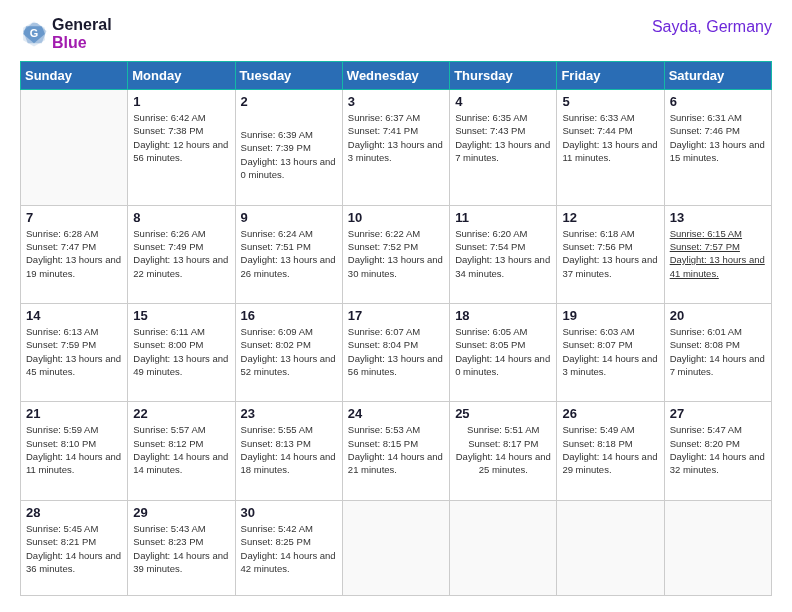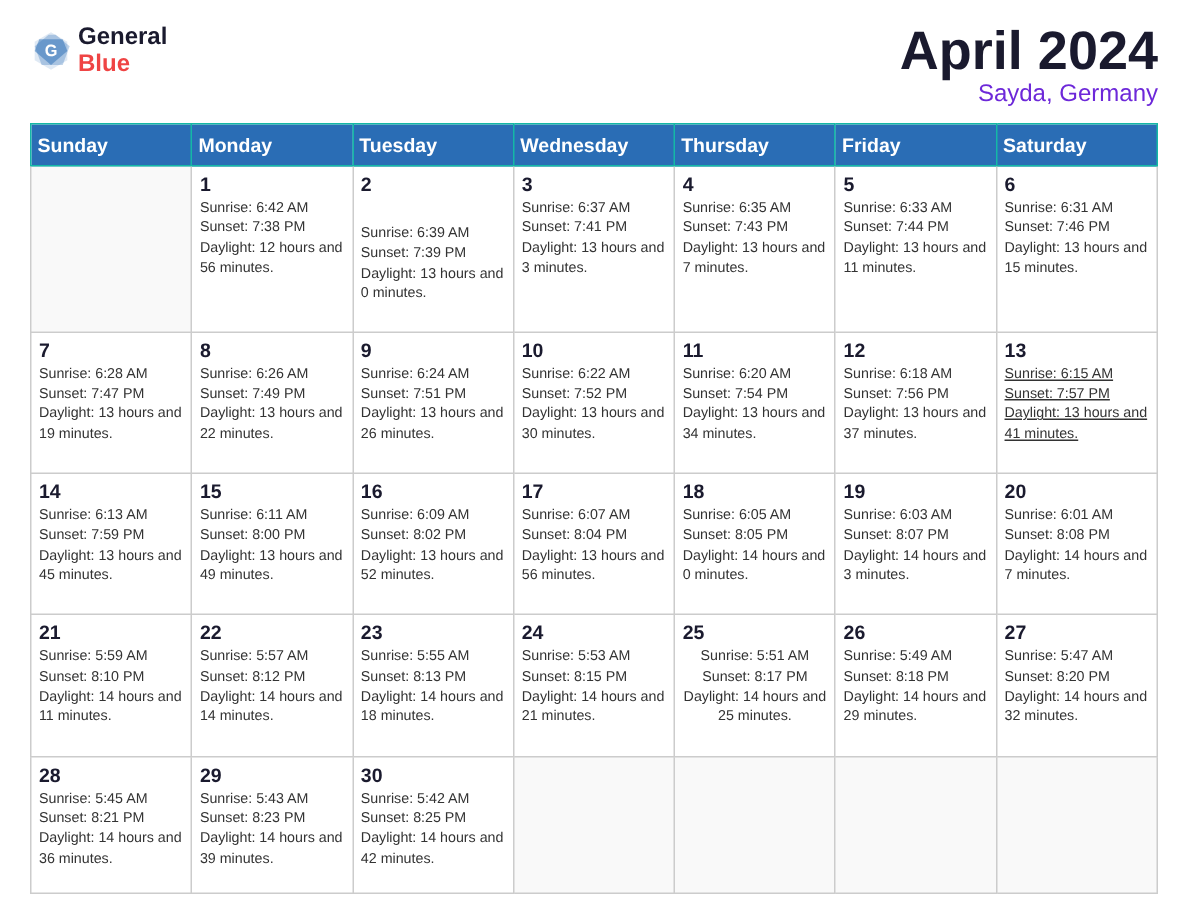--- a/index.html
+++ b/index.html
@@ -99,25 +99,24 @@
   <div class="header">
     <div class="logo">
       <svg class="logo-icon" viewBox="0 0 36 36">
         <polygon points="18,2 32,10 32,26 18,34 4,26 4,10" fill="#2a6db5" opacity="0.15"></polygon>
         <polygon points="22,4 34,14 28,30 10,30 4,14 16,4" fill="#2a6db5" opacity="0.3"></polygon>
         <path d="M8 8 L28 8 L32 18 L18 30 L4 18 Z" fill="#2a6db5" opacity="0.5"></path>
         <text x="18" y="22" text-anchor="middle" font-size="14" font-weight="bold" fill="#fff">G</text>
       </svg>
       <div class="logo-text">
         <div>General</div>
-        <div style="color:#ef4444;">Blue</div>
+        <div style="color:#a21caf;">Blue</div>
       </div>
     </div>
     <div class="title-block">
-      <div class="month-title">April 2024</div>
       <div class="location-title">Sayda, Germany</div>
     </div>
   </div>
 
   <table class="calendar-table">
     <thead>
       <tr>
       <th>Sunday</th>
           <th>Monday</th>
           <th>Tuesday</th>

